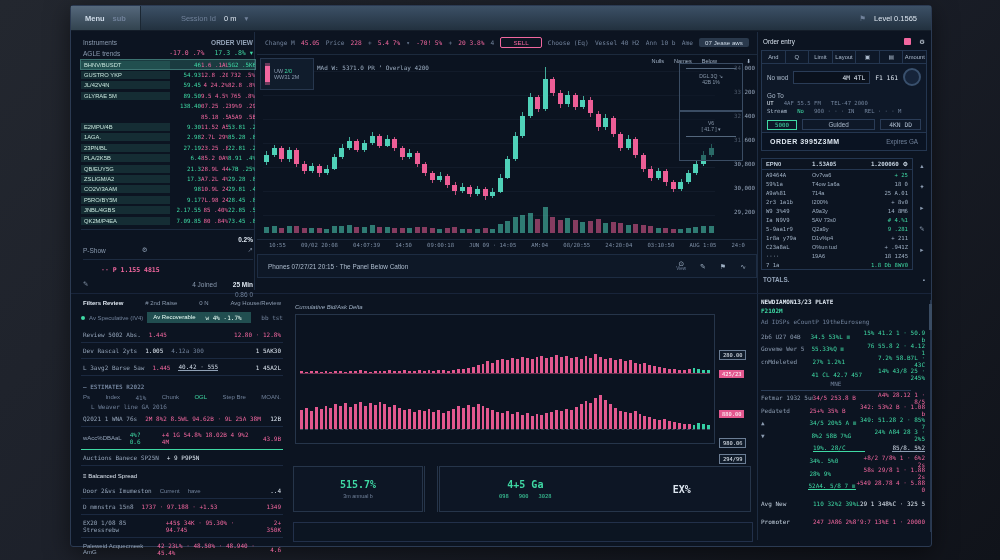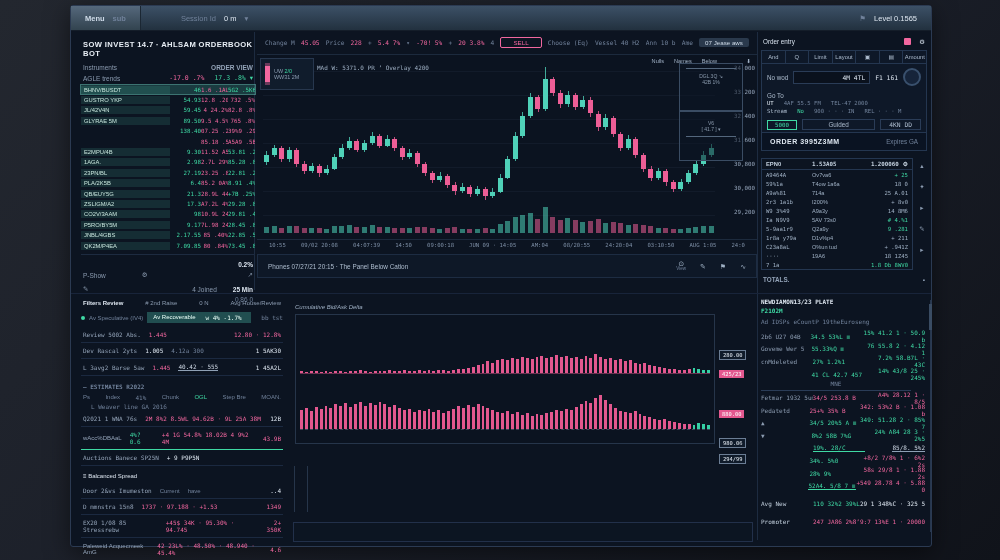--- a/index.html
+++ b/index.html
@@ -143,21 +143,20 @@
         <span class="mut">⚑</span>
         <span class="w">Level 0.1565</span>
       </div>
     </div>
 
     <div class="vline" style="left:183px;top:26px;height:258px"></div>
     <div class="vline" style="left:686px;top:26px;height:508px"></div>
     <div class="hline" style="top:287px"></div>
 
     <div class="left-panel">
-      <div class="lp-title">SOW INVEST 14.7 · AHLSAM ORDERBOOK BOT</div>
       <div class="lp-row">
         <span>Instruments</span>
         <span class="rt b" style="color:#93a3b8">ORDER VIEW</span>
       </div>
       <div class="lp-row">
         <span>AGLE trends</span>
         <span class="rt p mono">-17.0 .7%</span>
         <span class="g mono" style="margin-left:10px">17.3 .8%</span>
         <span class="g" style="margin-left:4px">▾</span>
       </div>
@@ -260,20 +259,23 @@
           </div>
         </div>
       <div class="lp-foot">
         <div class="lp-row">
             <span class="rt w b">0.2%</span>
           </div>
         <div class="lp-row">
           <span>P-Show</span>
           <span style="margin-left:36px">⚙</span>
           <span class="rt">↗</span>
+        </div>
+        <div class="lp-row" style="border-top:1px solid #1d2b40;margin-top:5px;padding-top:6px">
+          <span class="p mono b" style="margin-left:18px">·· P 1.155 4815</span>
         </div>
         <div class="lp-row" style="margin-top:6px">
           <span>✎</span>
           <span class="rt">4 Joined</span>
           <span class="w b" style="margin-left:16px">25 Min</span>
         </div>
         <div class="lp-row">
             <span class="rt mut">0.86  0</span>
           </div>
       </div>
@@ -943,21 +945,36 @@
             <div class="hbar teal" style="height: 4.2px;"></div>
           </div>
         <div class="dashline" style="top:114px"></div>
       </div>
       <div class="hist-lab hl-out mono" style="top:52px">280.00</div>
       <div class="hist-lab hl-pink mono" style="top:72px">425/23</div>
       <div class="hist-lab hl-pink mono" style="top:112px">880.00</div>
       <div class="hist-lab hl-out mono" style="top:140px">980.06</div>
       <div class="hist-lab hl-out mono" style="top:156px">294/99</div>
       <div class="cards">
+        <div class="card" style="width:128px">
+          <span class="card-v g mono">515.7%</span>
+          <span class="mut" style="font-size:5.4px">3m annual b</span>
+        </div>
         <div class="card-gap"></div>
+        <div class="card" style="flex:1;flex-direction:row;justify-content:space-around">
+          <span style="display:flex;flex-direction:column;align-items:center;gap:3px">
+            <span class="card-v g mono">4+5 Ga</span>
+            <span class="card-stats mono g">
+                <span>098</span>
+                <span>900</span>
+                <span>3028</span>
+              </span>
+          </span>
+          <span class="card-v w mono">EX%</span>
+        </div>
       </div>
       <div class="emptybar"></div>
     </div>
 
     <div class="bright">
       <div id="brightbody" class="mono">
           <div class="hrow">
             <span class="w">NEW</span>
             <span class="w">DIAMON</span>
             <span class="w mono">13/23 PLATE</span>

